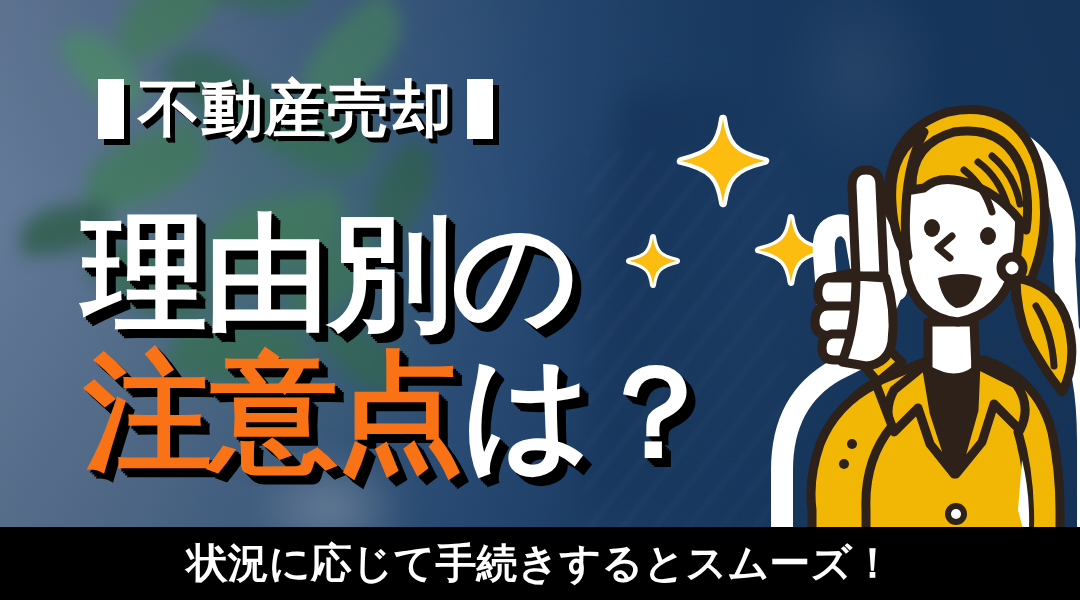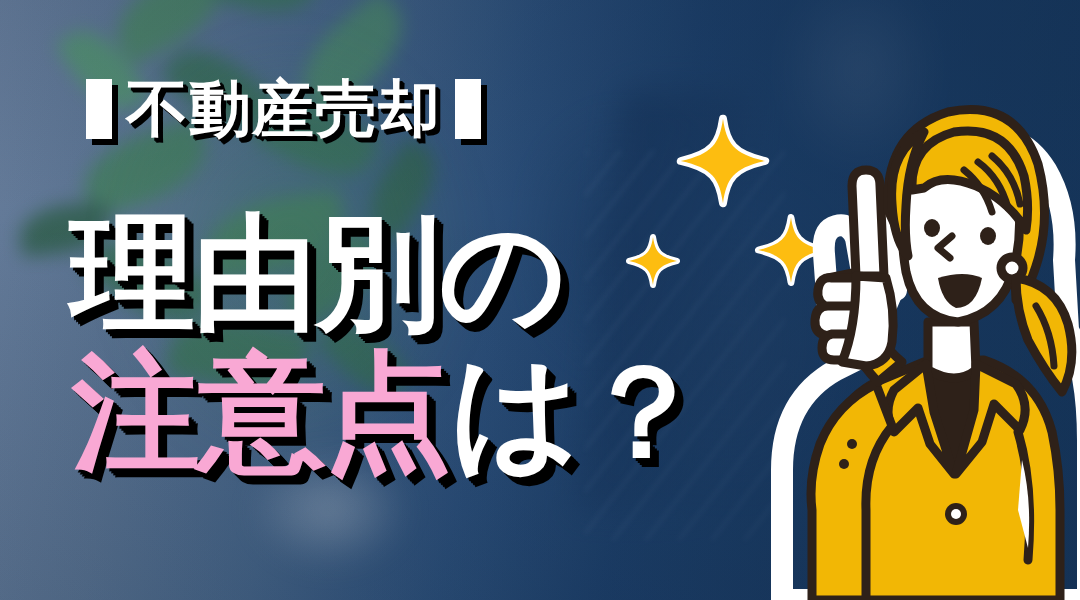--- a/index.html
+++ b/index.html
@@ -90,21 +90,21 @@
     filter:blur(14px);
   }
   .bg-vignette {
     position:absolute; inset:0;
     background:
       linear-gradient(to right, rgba(20,45,78,.05) 0%, rgba(20,45,78,.18) 45%, rgba(20,48,82,.46) 72%, rgba(20,48,82,.52) 100%),
       linear-gradient(to bottom, rgba(10,28,50,.10), rgba(10,28,50,0) 35%, rgba(10,28,50,.14) 100%);
   }
 
   
-  .copy { position:absolute; left:0; top:0; width:760px; height:530px; }
+  .copy { position:absolute; left:12px; top:0; width:760px; height:530px; }
 
   .line-kicker {
     position:absolute; left:86px; top:72px;
     display:flex; align-items:center; gap:14px;
     height:74px;
   }
   .kbar {
     width:26px; height:60px;
     background:#ffffff;
     box-shadow:6px 6px 0 #000;
@@ -137,21 +137,21 @@
   }
 
   .line-3 {
     position:absolute; left:72px; top:348px;
     font-size:128px; line-height:1;
     font-weight:bold;
     letter-spacing:-2px;
     white-space:nowrap;
   }
   .line-3 .hl {
-    color:#f9a8d4;
+    color:#f97316;
     text-shadow:
       9px 9px 0 #000,
       7px 7px 0 #000,
       5px 5px 0 #000,
       3px 3px 0 #000;
     text-align: center;
   }
   .line-3 .wh {
     color:#ffffff;
     text-shadow:
@@ -333,14 +333,17 @@
       <span class="kbar"></span>
     </div>
 
     <div class="line-2">理由別の</div>
 
     <div class="line-3">
       <span class="hl">注意点</span><span class="wh">は？</span>
     </div>
   </div>
 
+  <div class="footer-bar">
+    <span class="footer-text">状況に応じて手続きするとスムーズ！</span>
+  </div>
 
 </div>
 
 </body></html>

